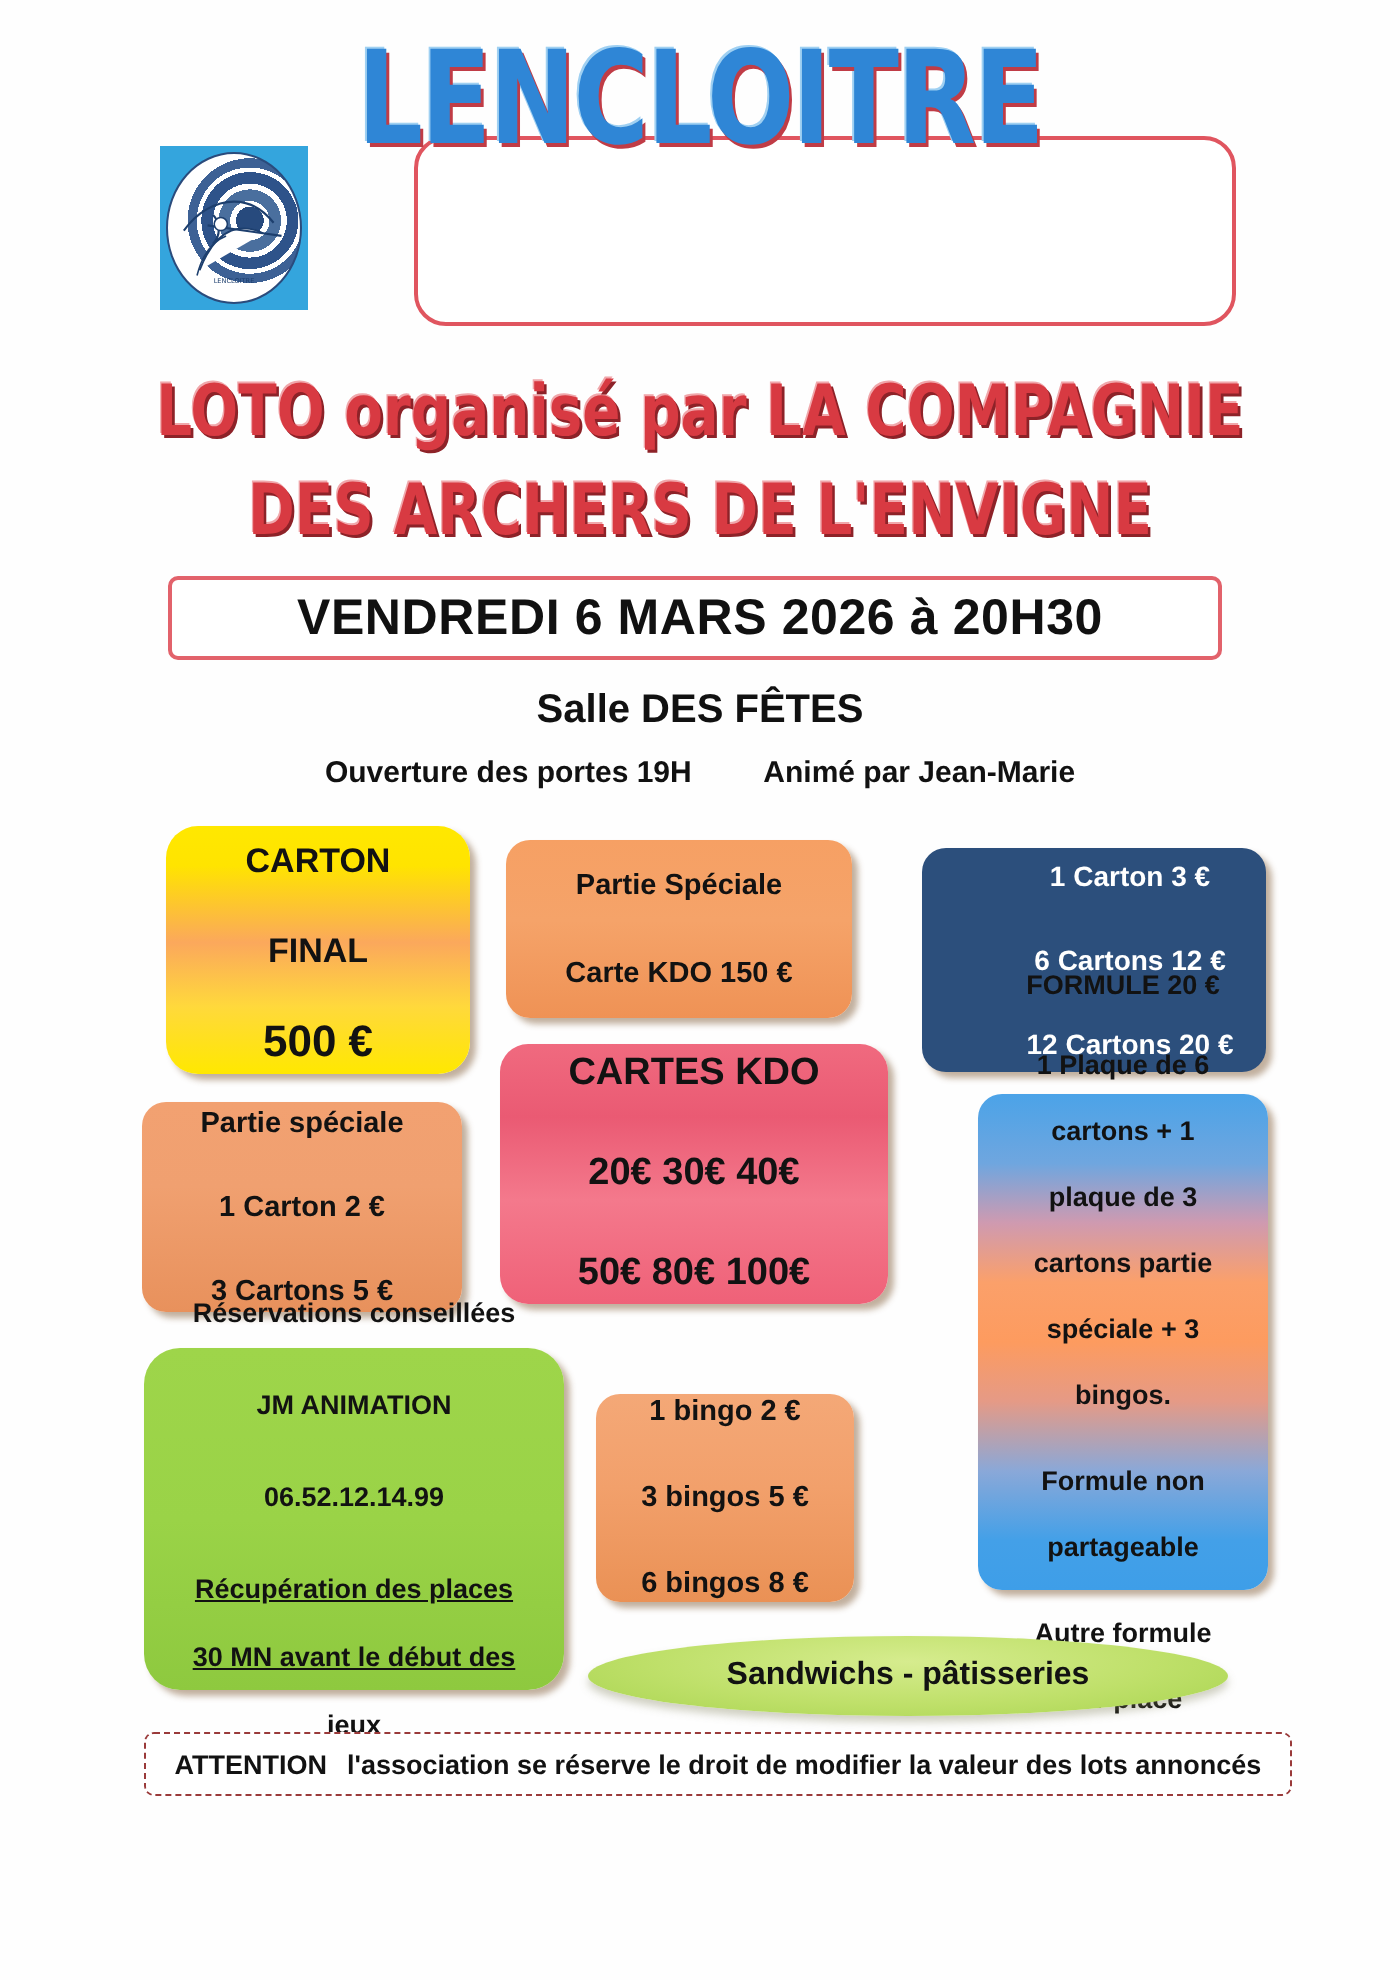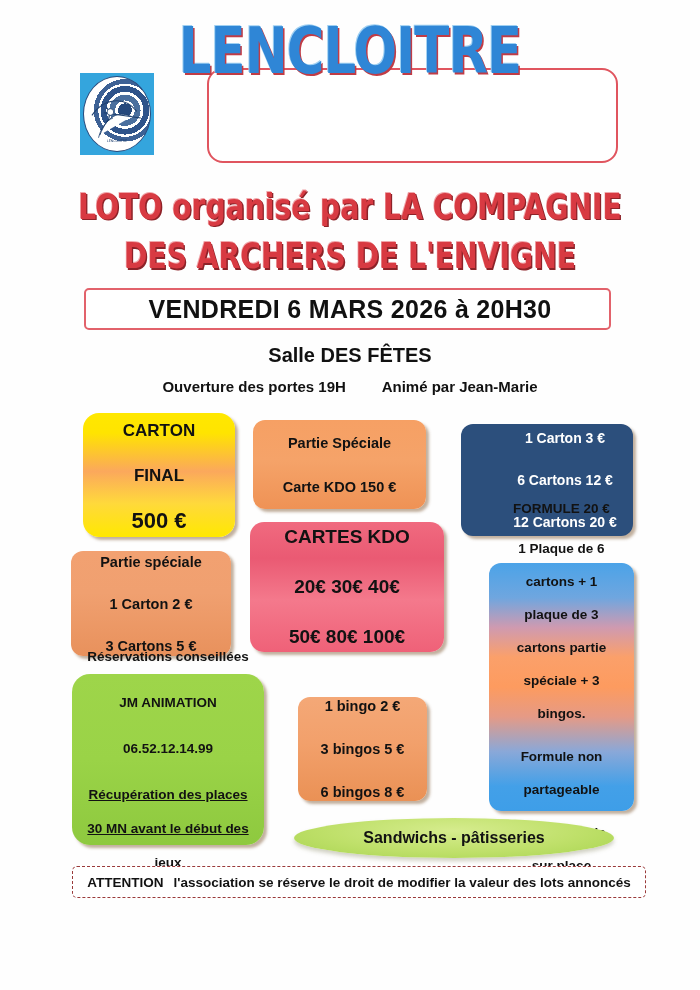--- a/index.html
+++ b/index.html
@@ -195,42 +195,42 @@
   #box-partie-speciale {
     left: 71px; top: 551px; width: 160px; height: 105px;
     border-radius: 12px;
     background: linear-gradient(180deg,#f2a171 0%, #f0a070 40%, #e8915c 100%);
     font-size: 14.5px;
     line-height: 30px;
   }
 
   
   #box-formule {
-    left: 489px; top: 563px; width: 145px; height: 248px;
+    left: 489px; top: 547px; width: 145px; height: 248px;
     border-radius: 12px;
     background: linear-gradient(180deg,
       #4ba3e8 0%,
       #6fa6df 14%,
       #cf9ab0 26%,
       #fba06a 38%,
       #fd9b5f 50%,
       #e59a86 62%,
       #8aa8d8 76%,
       #43a0e8 90%,
       #3e9ee8 100%);
     font-size: 13.5px;
     line-height: 21px;
     padding: 6px 6px;
   }
   #box-formule .hd { font-size: 13.5px; margin-bottom: 7px; }
   #box-formule .blk { margin-bottom: 10px; }
 
   
   #box-reservations {
-    left: 72px; top: 674px; width: 192px; height: 171px;
+    left: 72px; top: 674px; width: 210px; height: 171px;
     border-radius: 18px;
     background: linear-gradient(180deg,#9ed54a 0%, #9ad347 50%, #8ec93f 100%);
     font-size: 13.5px;
     line-height: 22px;
     padding: 6px 4px;
   }
   #box-reservations .spaced { margin-bottom: 12px; }
   #box-reservations .u { text-decoration: underline; }
 
   

